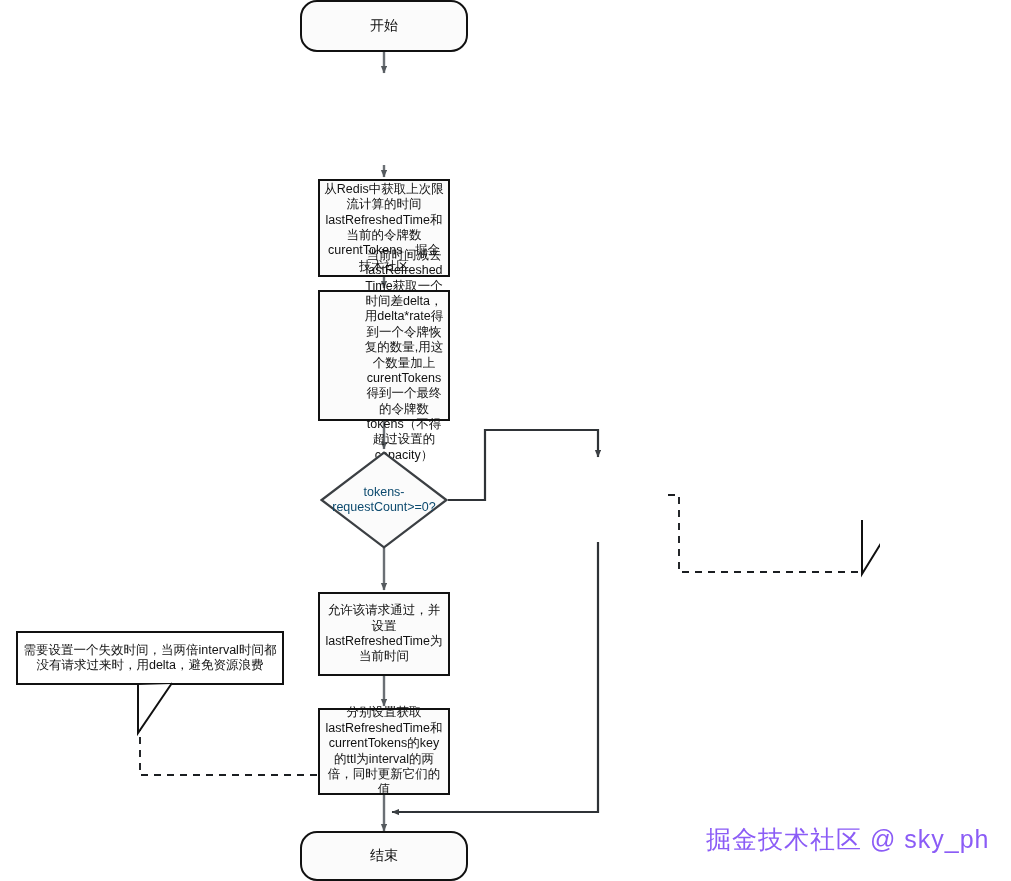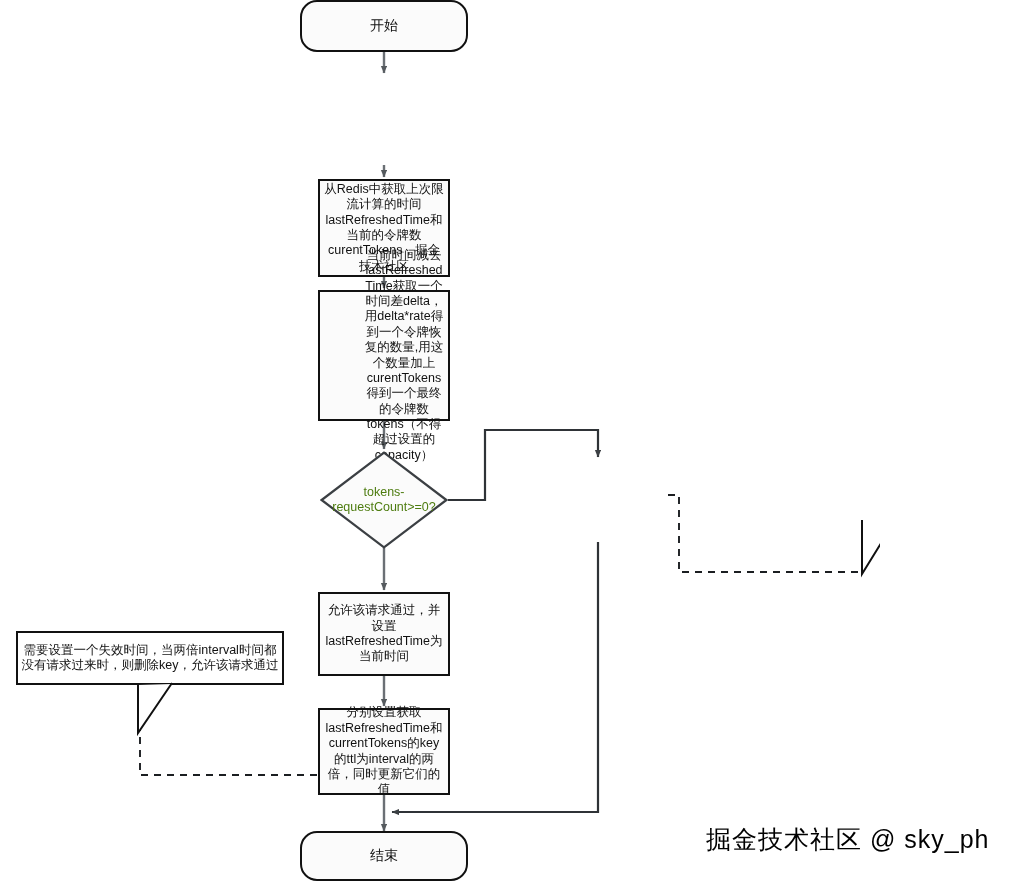--- a/index.html
+++ b/index.html
@@ -15,23 +15,23 @@
         text-align:center;color:#111111;background:#fbfbfb;border:2px solid #111111;}
   .node .txt{display:block;width:100%;padding:0 3px;line-height:1.23;word-break:break-word;}
 
   .terminator{border-radius:17px;font-size:14px;}
   .process{font-size:12.5px;}
   .note{border:2px solid #111111;background:#ffffff;font-size:12.5px;}
 
   .decision{position:absolute;}
   .decision .dlabel{position:absolute;left:0;top:0;width:100%;height:100%;
       display:flex;align-items:center;justify-content:center;text-align:center;
-      font-size:12.5px;line-height:1.22;color:#4d7c0f;}
+      font-size:12.5px;line-height:1.22;color:#0c4a6e;}
 
-  .watermark{position:absolute;color:#000000;font-size:25px;letter-spacing:1px;
+  .watermark{position:absolute;color:#8b5cf6;font-size:25px;letter-spacing:1px;
       font-family:"Liberation Sans","DejaVu Sans",sans-serif;white-space:nowrap;}
 </style>
 </head>
 <body>
 
 <div id="canvas">
 
   <svg class="edges" viewBox="0 0 1011 881">
     <defs>
       <marker id="arrow" markerWidth="9" markerHeight="9" refX="7.2" refY="3.2" orient="auto" markerUnits="userSpaceOnUse">
@@ -101,21 +101,21 @@
   </div>
 
 
   <svg style="position:absolute;left:700px;top:516px;width:180px;height:62px;">
     <path d="M0,4 L0,4" fill="none" stroke="none"></path>
     <path d="M162,4 L162,58 L196,4" fill="#ffffff" stroke="none"></path>
     <path d="M162,4 L162,58 L196,3" fill="none" stroke="#111111" stroke-width="2"></path>
   </svg>
 
   <div class="node note" style="left:16px;top:631px;width:268px;height:54px;">
-    <span class="txt">需要设置一个失效时间，当两倍interval时间都没有请求过来时，则删除key，允许该请求通过</span>
+    <span class="txt">需要设置一个失效时间，当两倍interval时间都没有请求过来时，用delta，避免资源浪费</span>
   </div>
 
   <svg style="position:absolute;left:16px;top:681px;width:200px;height:62px;">
     <path d="M122,4 L122,52 L156,3" fill="#ffffff" stroke="none"></path>
     <path d="M122,4 L122,52 L156,2" fill="none" stroke="#111111" stroke-width="2"></path>
   </svg>
 
   <div class="watermark" style="left:706px;top:823px;">掘金技术社区 @ sky_ph</div>
 
 </div>

